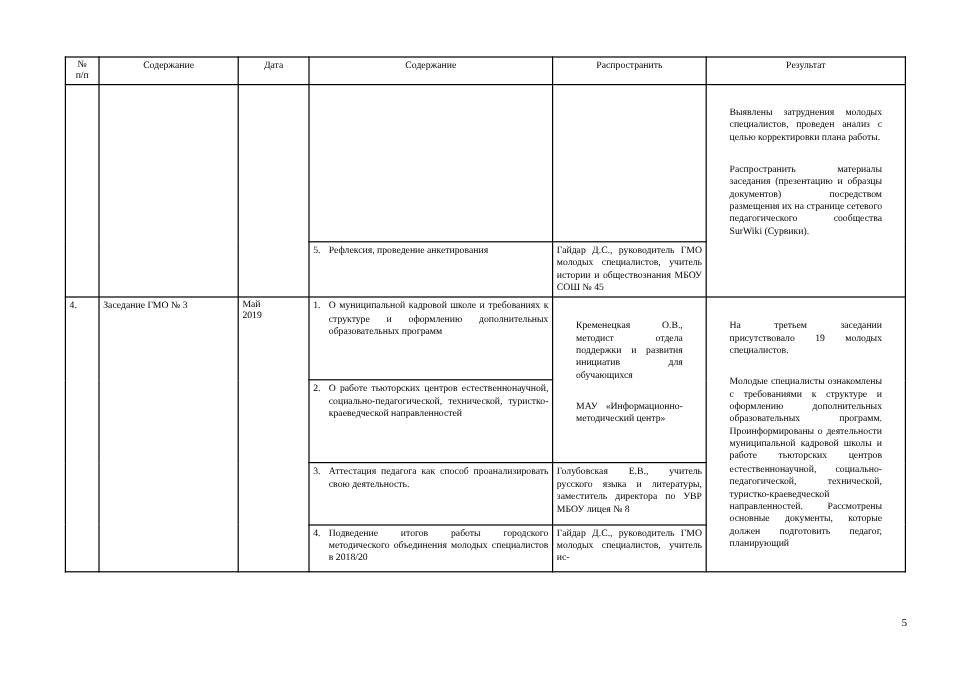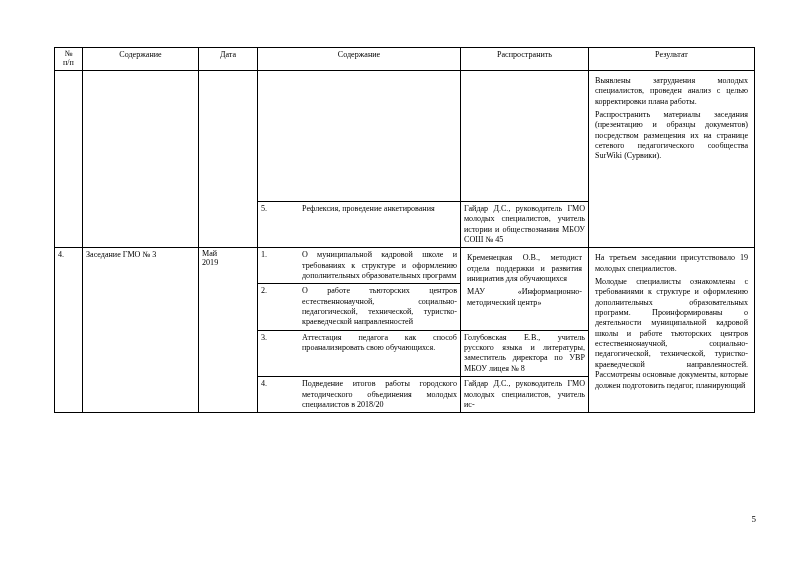--- a/index.html
+++ b/index.html
@@ -60,41 +60,40 @@
   .col-resp   { width: 128px; }
   .col-result { width: 166px; }
 
   
   .just { text-align: justify; text-align-last: left; hyphens: manual; }
   .ctr  { text-align: left; }
   .lft  { text-align: left; }
 
   .cell-block { display: block; }
   .cell-block p {
-    margin: 3px;
+    margin: 16px;
     text-align: justify;
     text-indent: 0;
   }
 
   
   .numlist {
     display: flex;
     gap: 4px;
     text-align: justify;
   }
   .numlist .marker {
     flex: 0 0 auto;
     min-width: 9px;
     text-align: left;
   }
   .numlist .body {
     flex: 1 1 auto;
     text-align: justify;
     text-align-last: left;
-    margin-left: 28px;
   }
 
   .tall-empty { height: 126px; }
 
   .page-number {
     position: absolute;
     right: 44px;
     top: 514px;
     font-size: 9px;
     font-family: "Liberation Serif", "DejaVu Serif", serif;
@@ -201,21 +200,21 @@
             <span class="marker">2.</span>
             <span class="body">О работе тьюторских центров естественнонаучной, социально-педагогической, технической, туристко-краеведческой направленностей</span>
           </div>
         </td>
       </tr>
 
       <tr>
         <td>
           <div class="numlist">
             <span class="marker">3.</span>
-            <span class="body">Аттестация педагога как способ проанализировать свою обучающихся.</span>
+            <span class="body">Аттестация педагога как способ проанализировать свою деятельность.</span>
           </div>
         </td>
         <td class="just">Голубовская Е.В., учитель русского языка и литературы, заместитель директора по УВР МБОУ лицея № 8</td>
       </tr>
 
       <tr>
         <td>
           <div class="numlist">
             <span class="marker">4.</span>
             <span class="body">Подведение итогов работы городского методического объединения молодых специалистов в 2018/20</span>

